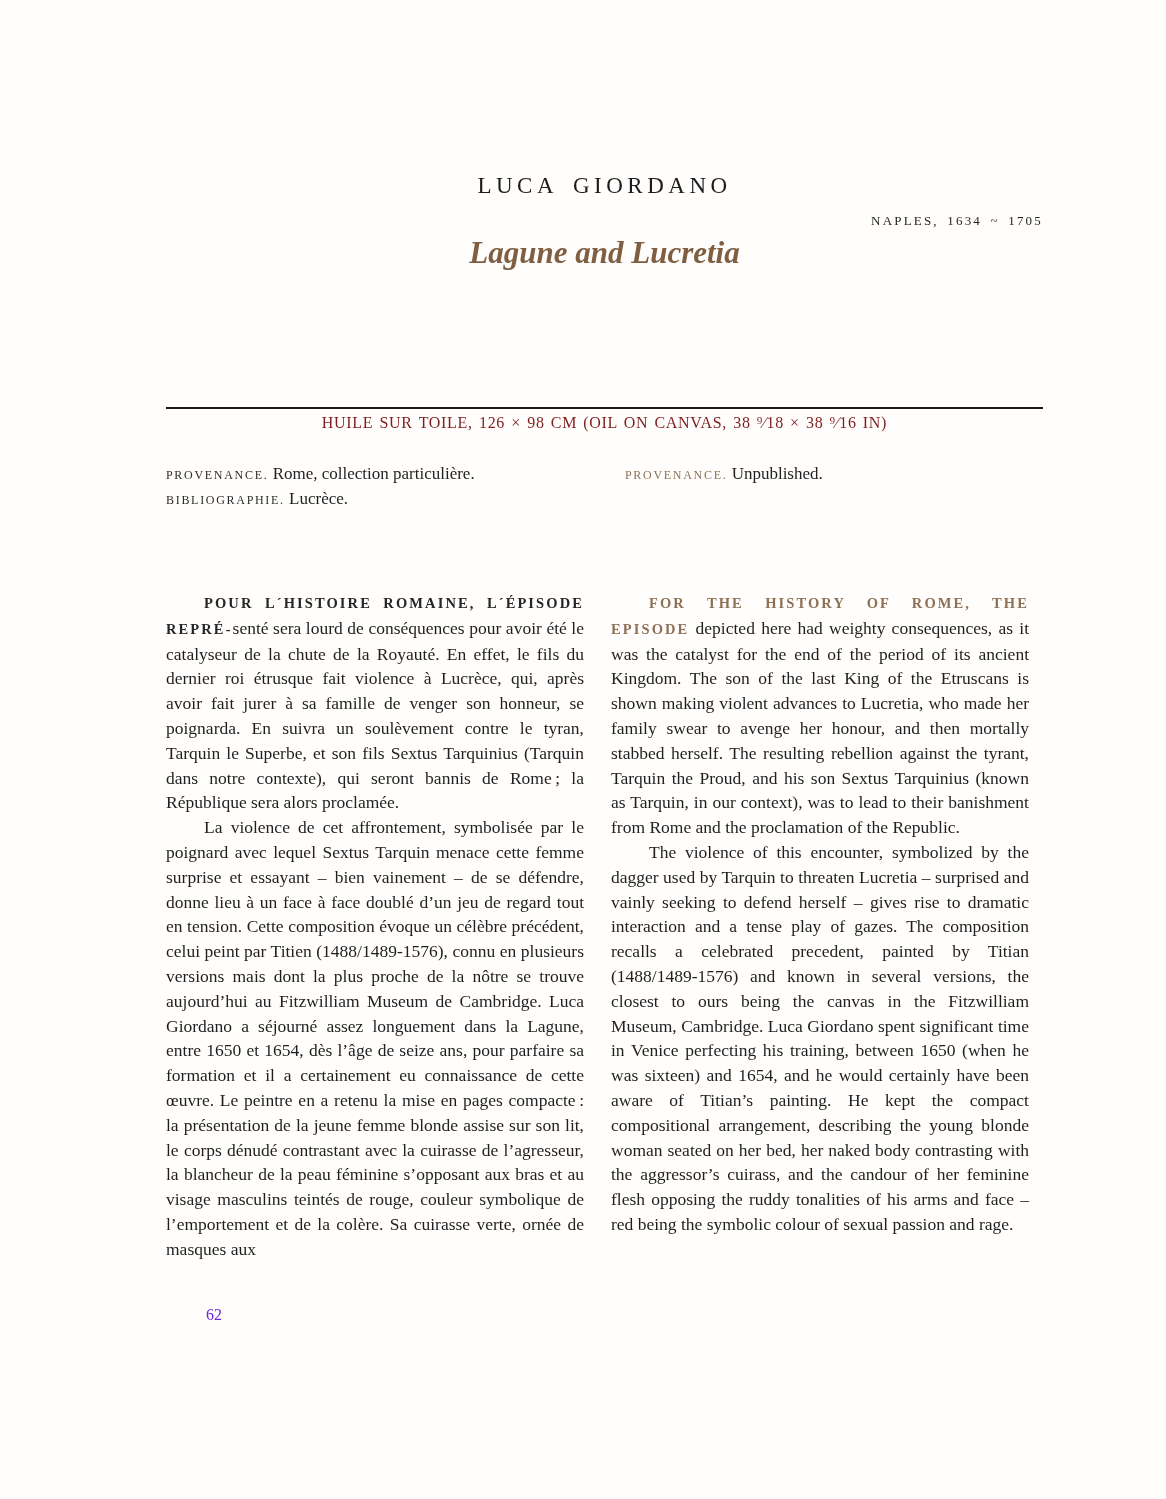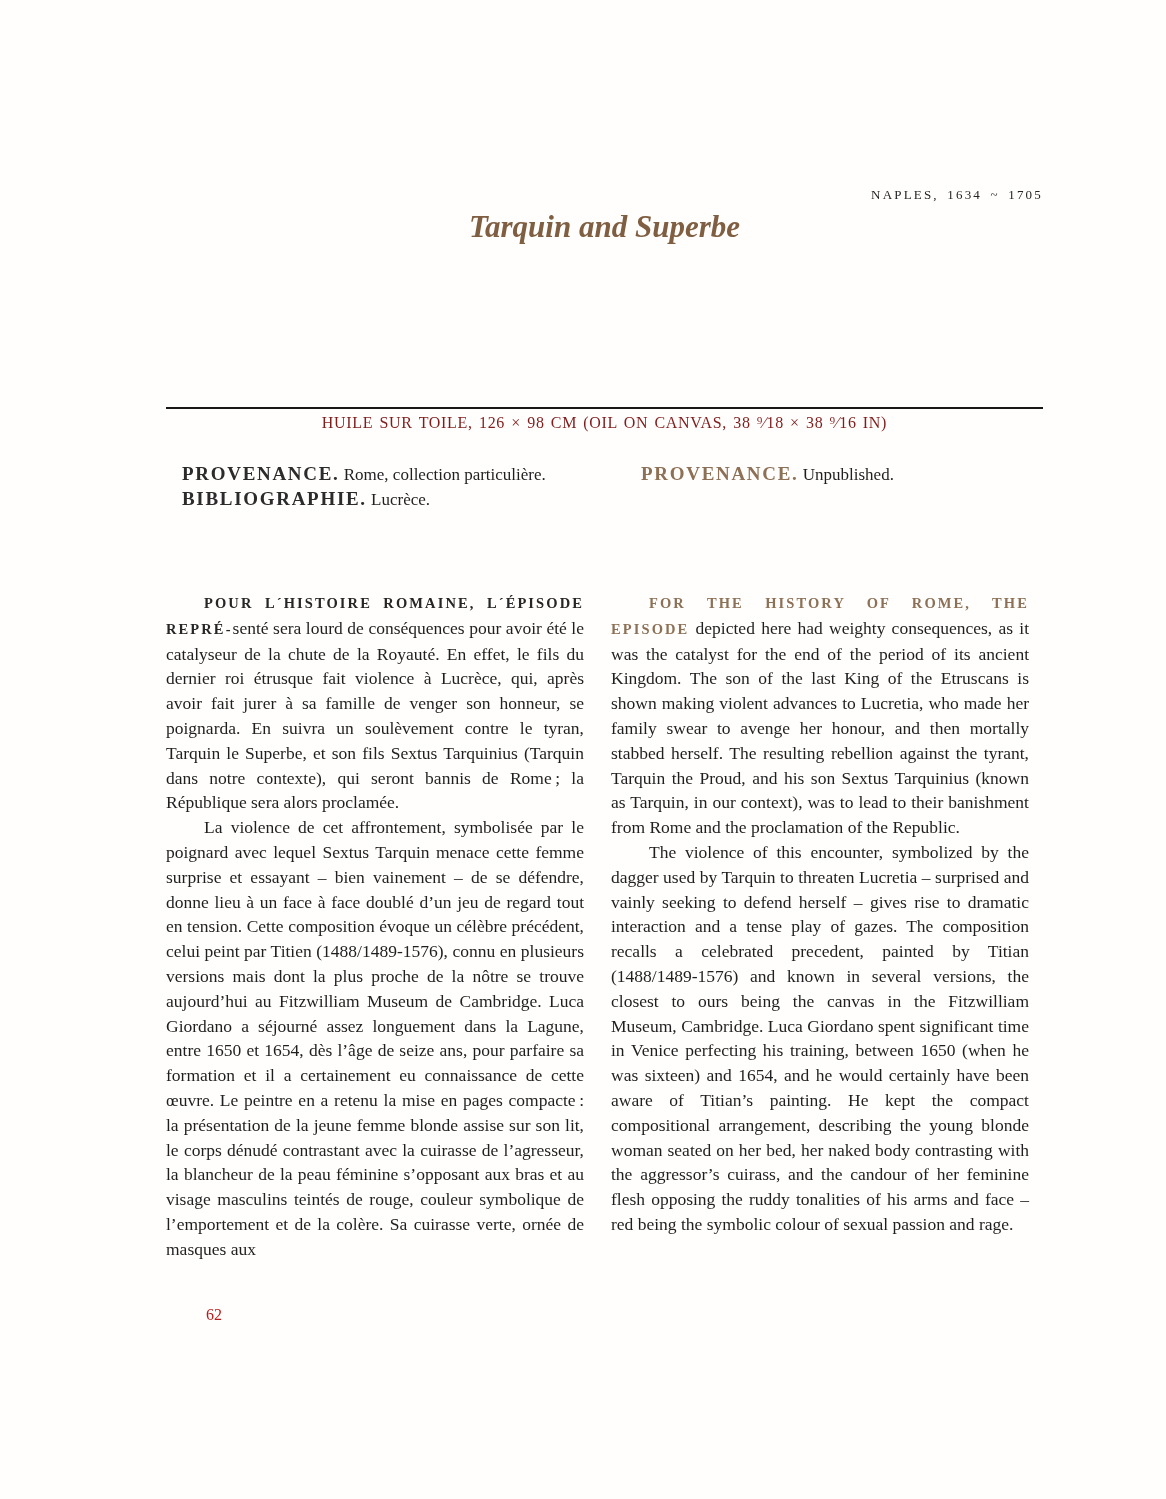--- a/index.html
+++ b/index.html
@@ -85,25 +85,24 @@
     width: 877px;
     display: flex;
     gap: 41px;
   }
   .catalog .col { width: 418px; }
   .cat-row {
     font-size: 17px;
     line-height: 24px;
   }
   .cat-label {
-    font-weight: bold;
-    font-size: 19px;
+    font-weight: normal;
+    font-size: 12px;
     letter-spacing: 1.7px;
     color: #2b2b2b;
-    margin-left: 16px;
   }
   .col-en .cat-label { color: #8d7055; }
 
   
   .body-text {
     position: absolute;
     left: 166px;
     top: 590px;
     width: 877px;
     display: flex;
@@ -124,31 +123,32 @@
     color: #262626;
   }
   .col-en .lead { color: #8d7055; }
 
   
   .page-number {
     position: absolute;
     left: 206px;
     top: 1306px;
     font-size: 16px;
-    color: #b91c1c;
+    color: #6d28d9;
   }
 </style>
 </head>
 <body>
 
 <div class="page">
 
   <div class="header">
+    <div class="artist">LUCA GIORDANO</div>
     <div class="dates">NAPLES, 1634 ~ 1705</div>
-    <div class="title-en">Tarquin and Superbe</div>
+    <div class="title-en">Lagune and Lucretia</div>
   </div>
 
   <div class="rule"></div>
 
   <div class="medium">HUILE SUR TOILE, 126 × 98 CM (OIL ON CANVAS, 38 ⁹⁄18 × 38 ⁹⁄16 IN)</div>
 
   <div class="catalog">
     <div class="col col-fr">
       <div class="cat-row">
         <span class="cat-label">PROVENANCE.</span>

